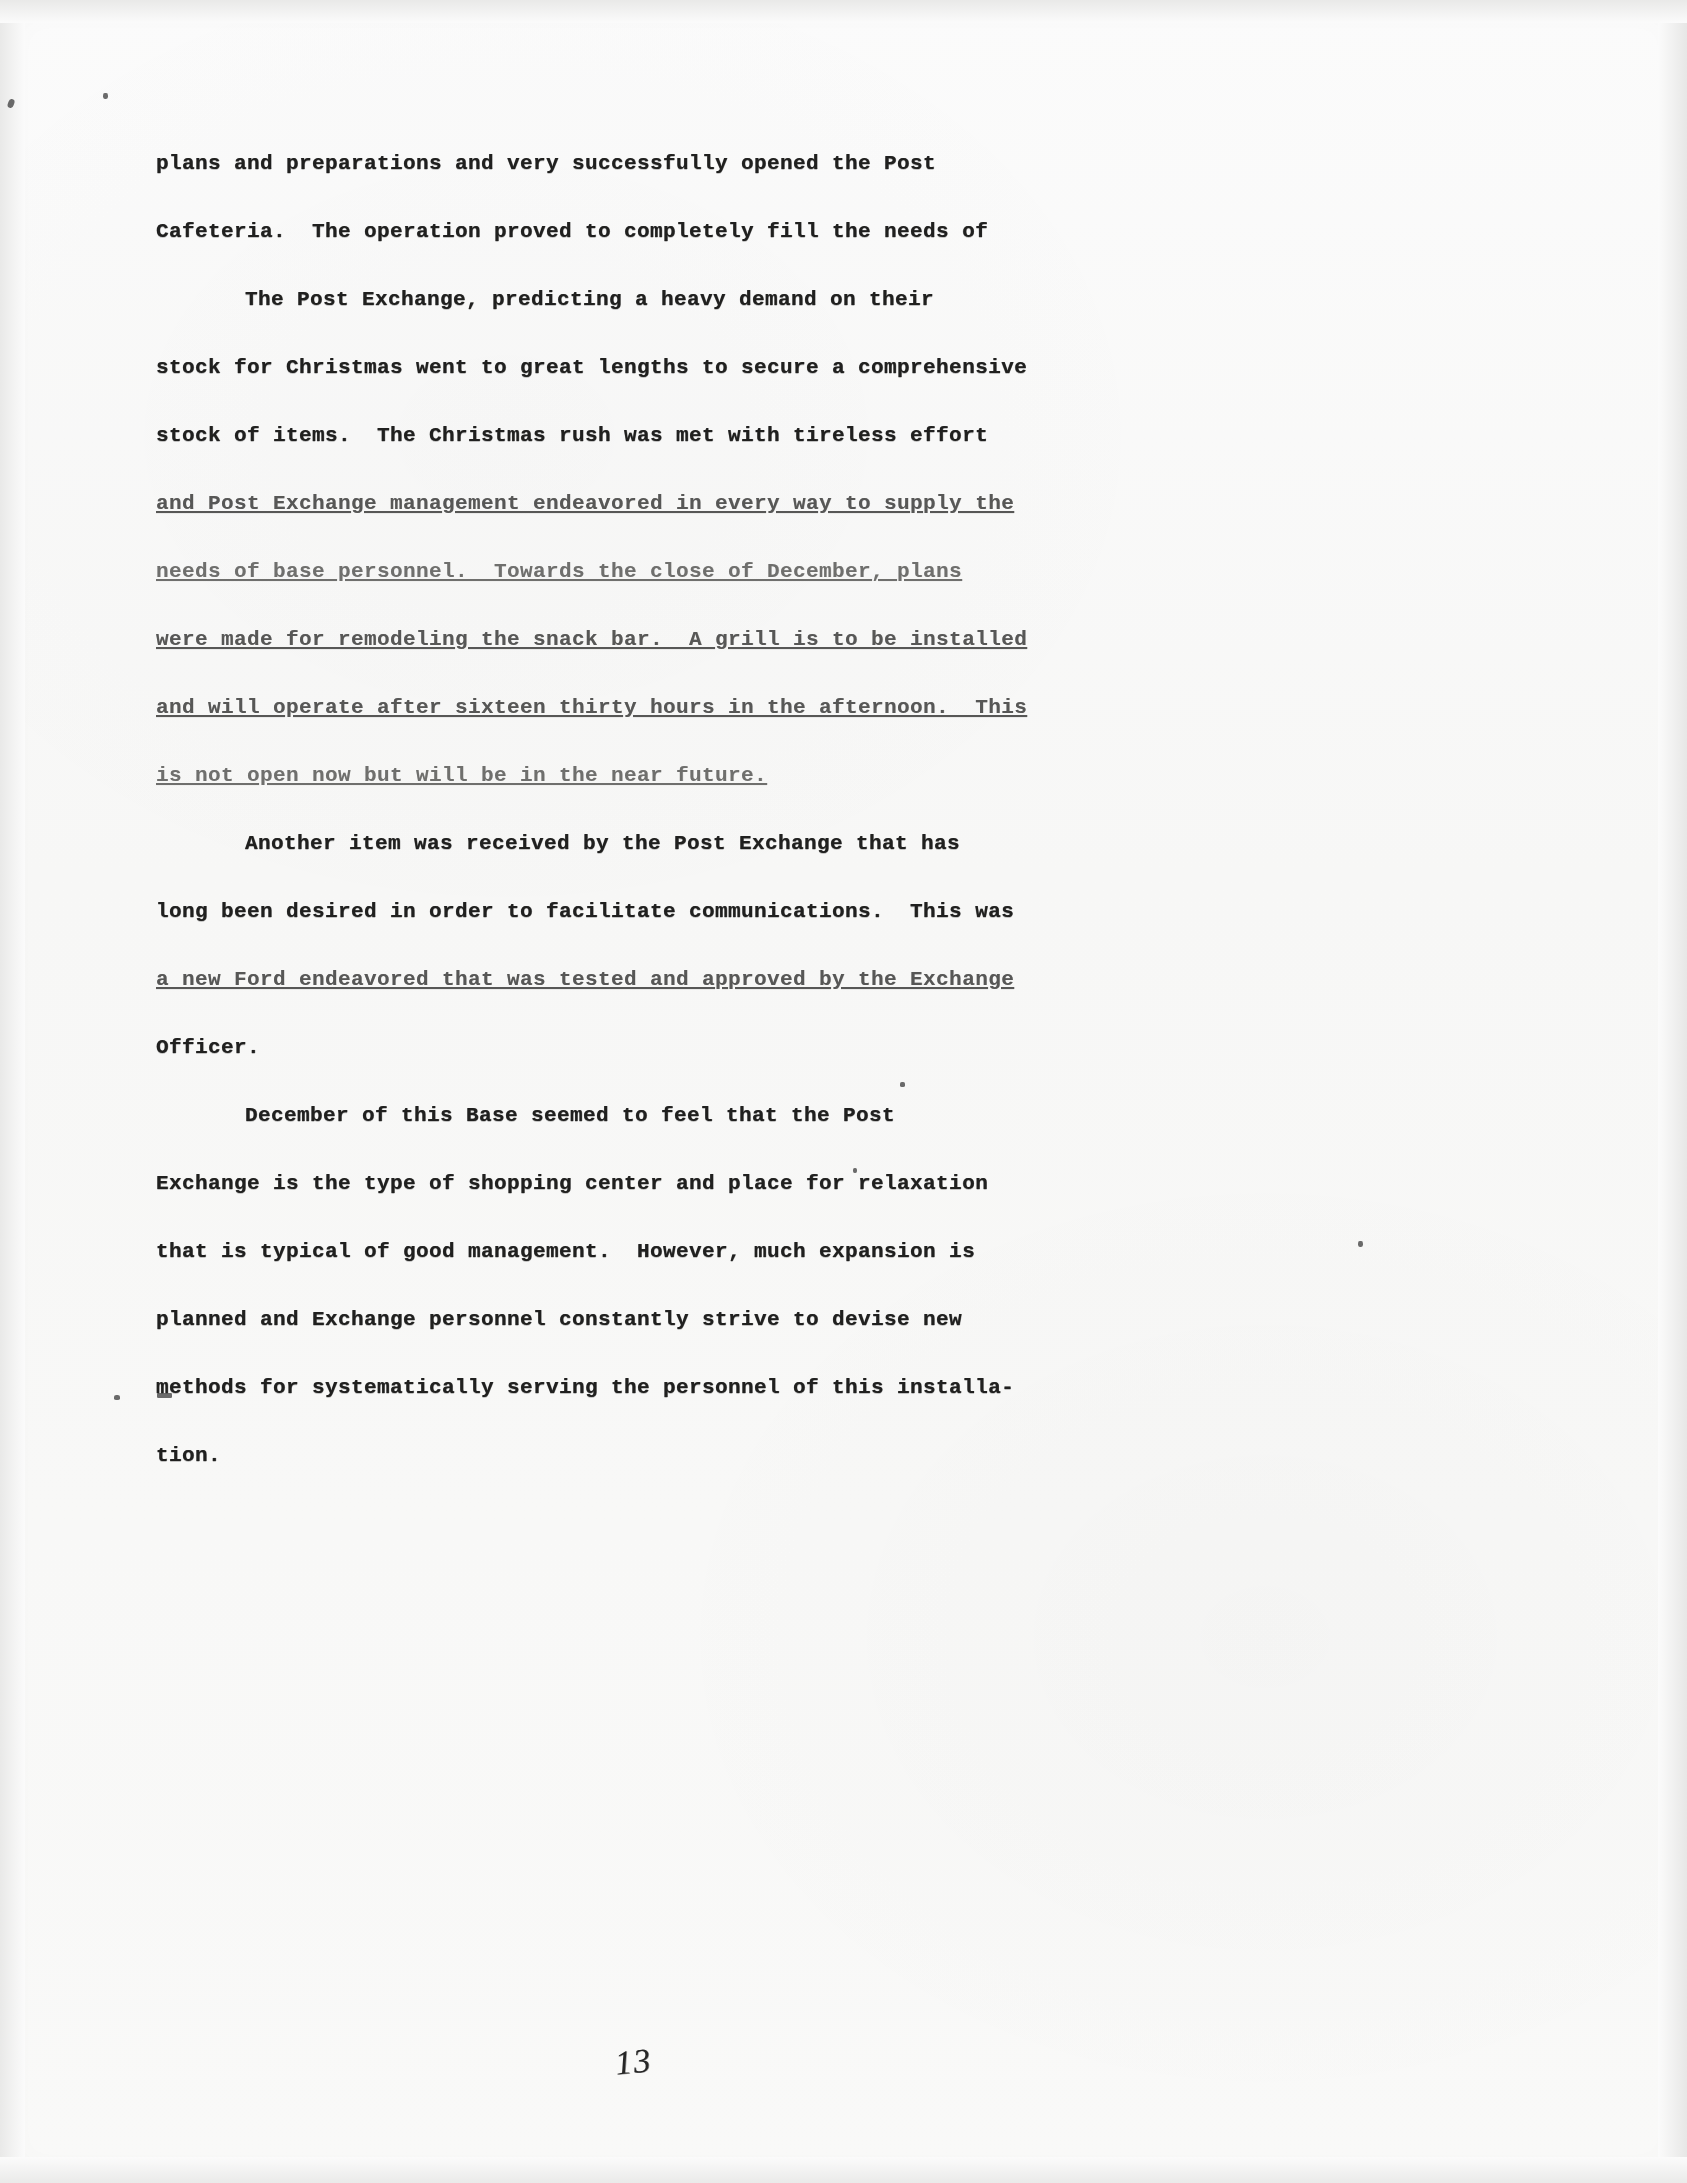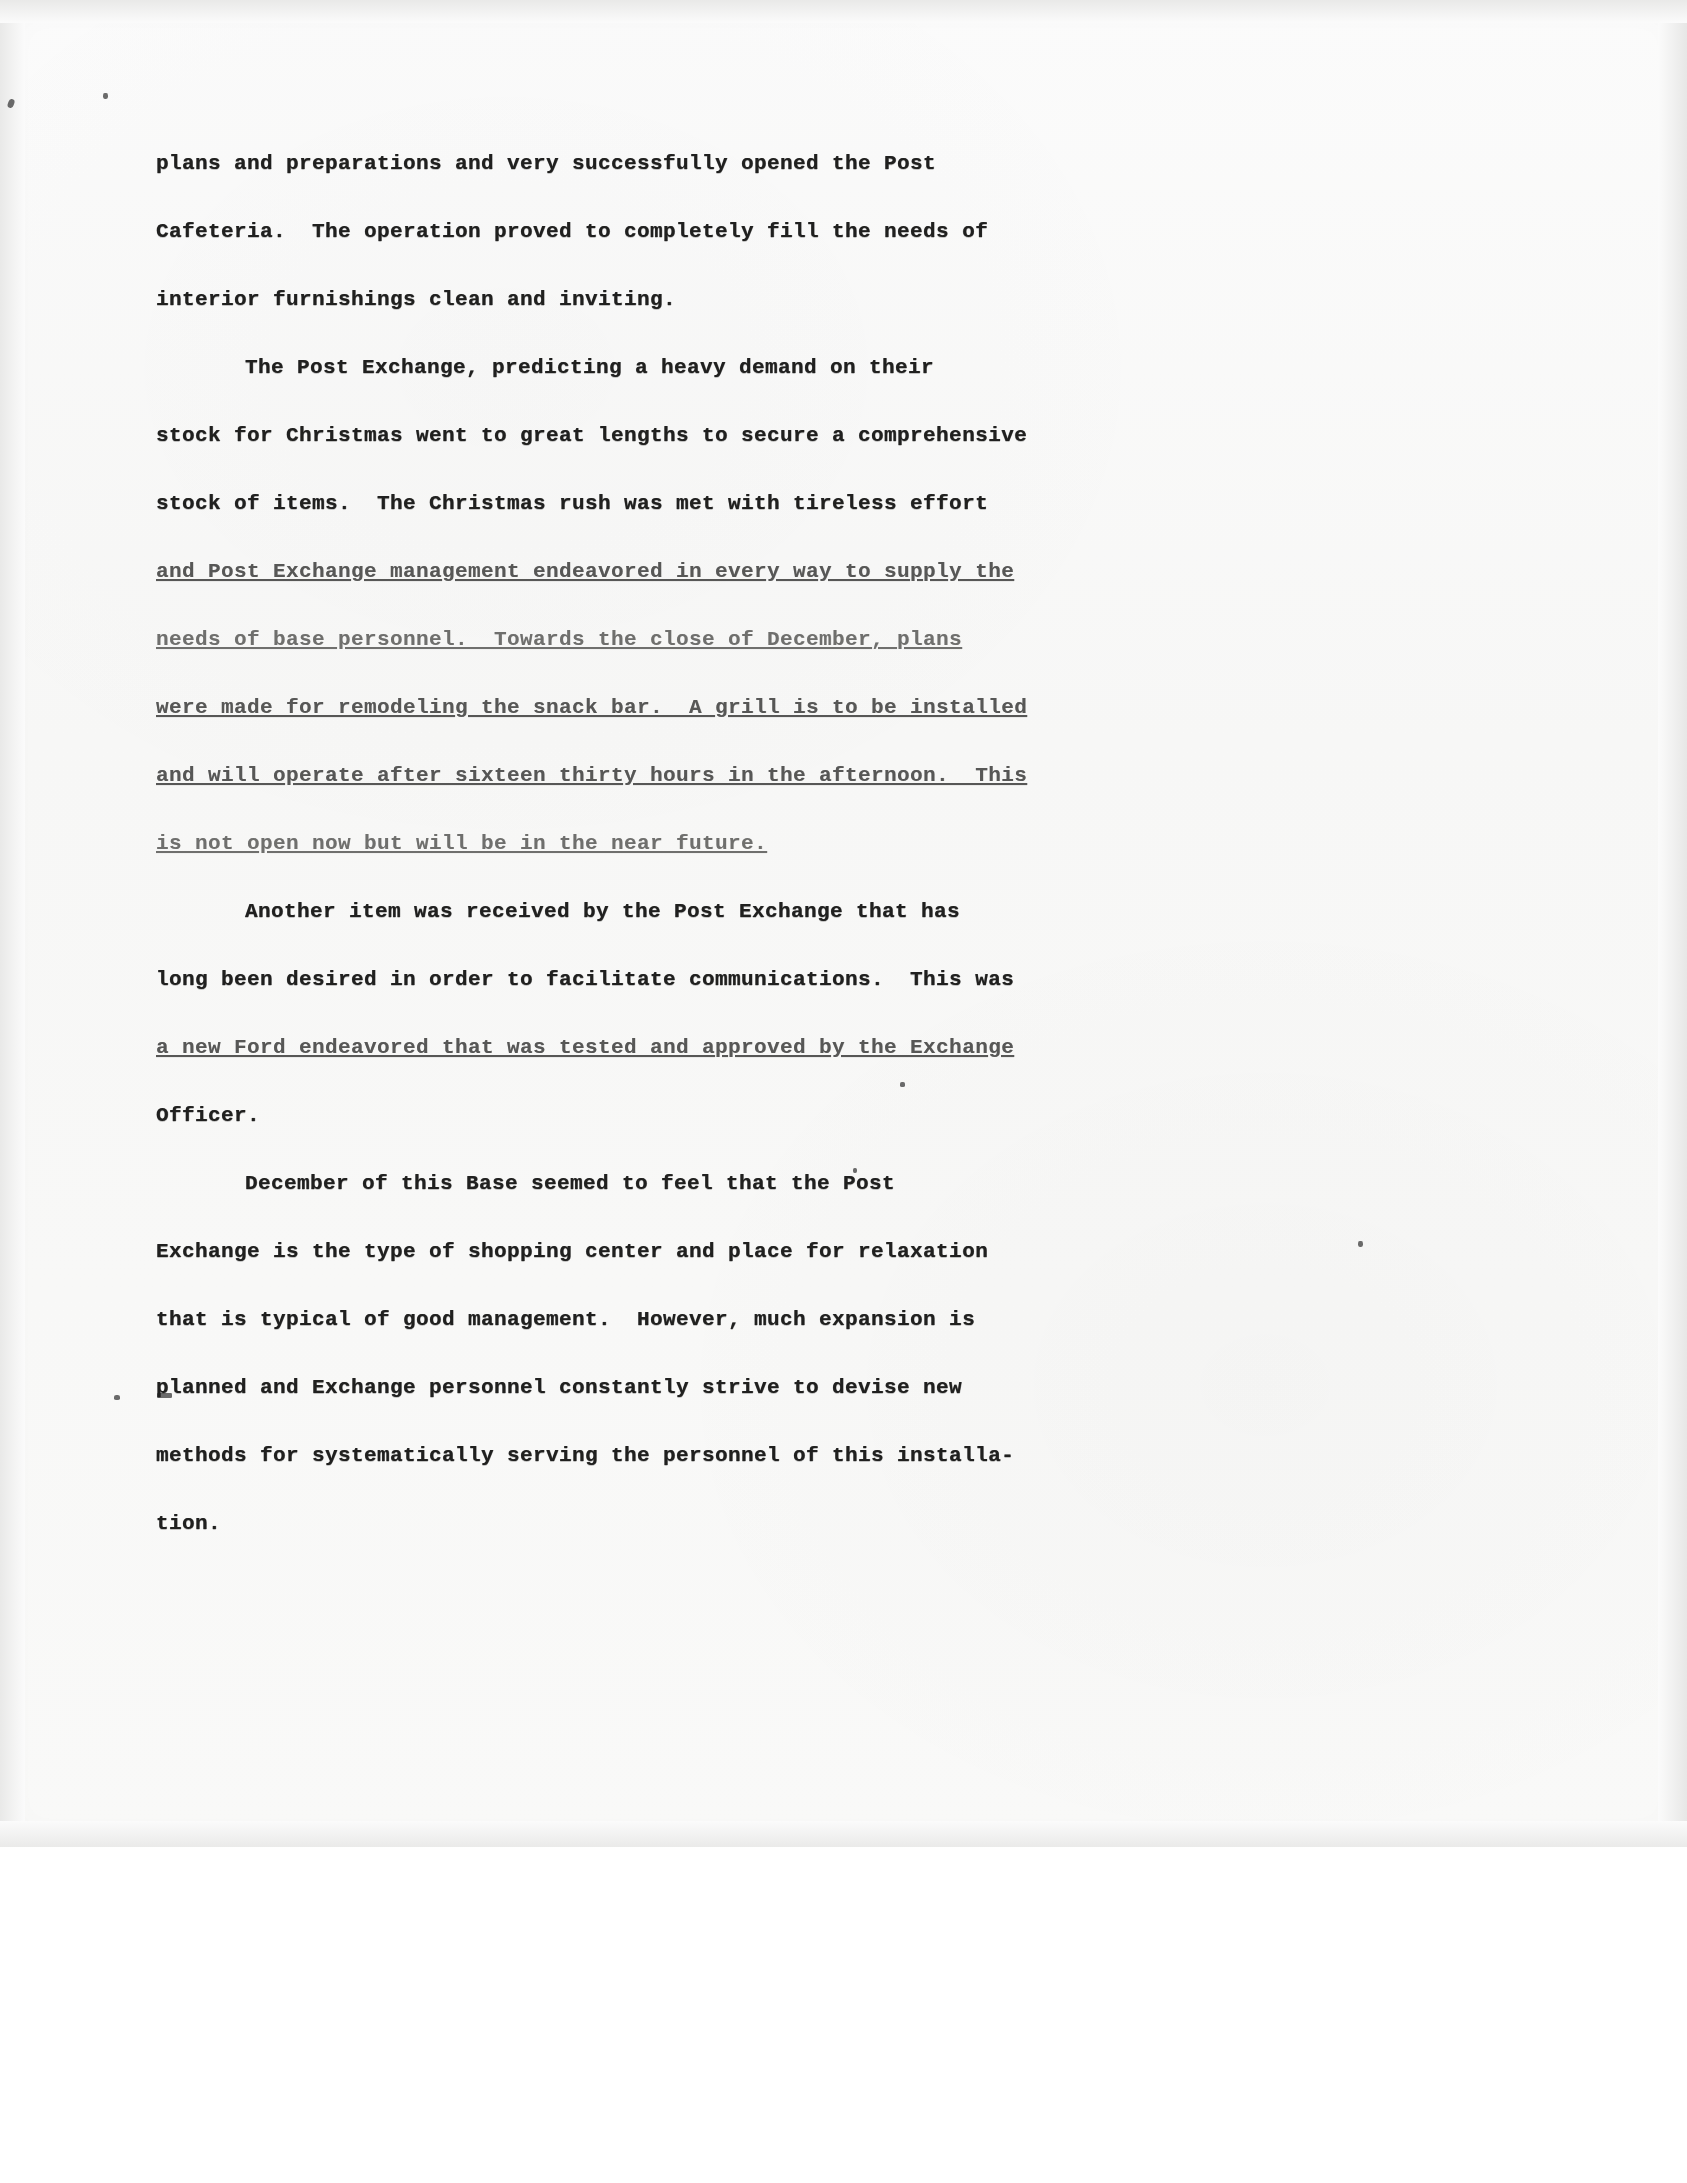--- a/index.html
+++ b/index.html
@@ -10,21 +10,21 @@
   body {
     width: 1687px;
     height: 2183px;
     font-family: "Liberation Mono", "DejaVu Sans Mono", monospace;
   }
 
   
   #page {
     position: relative;
     width: 1687px;
-    height: 1847px;
+    height: 2183px;
     background:
       radial-gradient(ellipse 1059px 794px at 30% 20%, rgba(0,0,0,0.012), rgba(0,0,0,0) 70%),
       radial-gradient(ellipse 926px 728px at 75% 75%, rgba(0,0,0,0.015), rgba(0,0,0,0) 70%),
       linear-gradient(180deg, #fbfbfb 0%, #f7f7f6 40%, #f9f9f8 100%);
     overflow: hidden;
   }
 
   
   #page::before {
     content: "";
@@ -116,21 +116,20 @@
   <div class="speck" style="left:853px;top:1168px; width:4px;  height:5.3px;"></div>
   <div class="speck" style="left:1358px;top:1241px; width:4.6px;  height:6px;"></div>
   <div class="speck" style="left:114px; top:1395px; width:6px;  height:4.6px;"></div>
   <div class="speck" style="left:157px; top:1393px; width:14.6px; height:5.3px; border-radius:1.3px;"></div>
 
   <div id="typescript">
 
     <div class="para">
       <div class="line">plans and preparations and very successfully opened the Post</div>
       <div class="line">Cafeteria.  The operation proved to completely fill the needs of</div>
-      <div class="line">interior furnishings clean and inviting.</div>
     </div>
 
     <div class="para">
       <div class="line indent">The Post Exchange, predicting a heavy demand on their</div>
       <div class="line">stock for Christmas went to great lengths to secure a comprehensive</div>
       <div class="line">stock of items.  The Christmas rush was met with tireless effort</div>
       <div class="line light">and Post Exchange management endeavored in every way to supply the</div>
       <div class="line lighter">needs of base personnel.  Towards the close of December, plans</div>
       <div class="line light">were made for remodeling the snack bar.  A grill is to be installed</div>
       <div class="line light">and will operate after sixteen thirty hours in the afternoon.  This</div>

